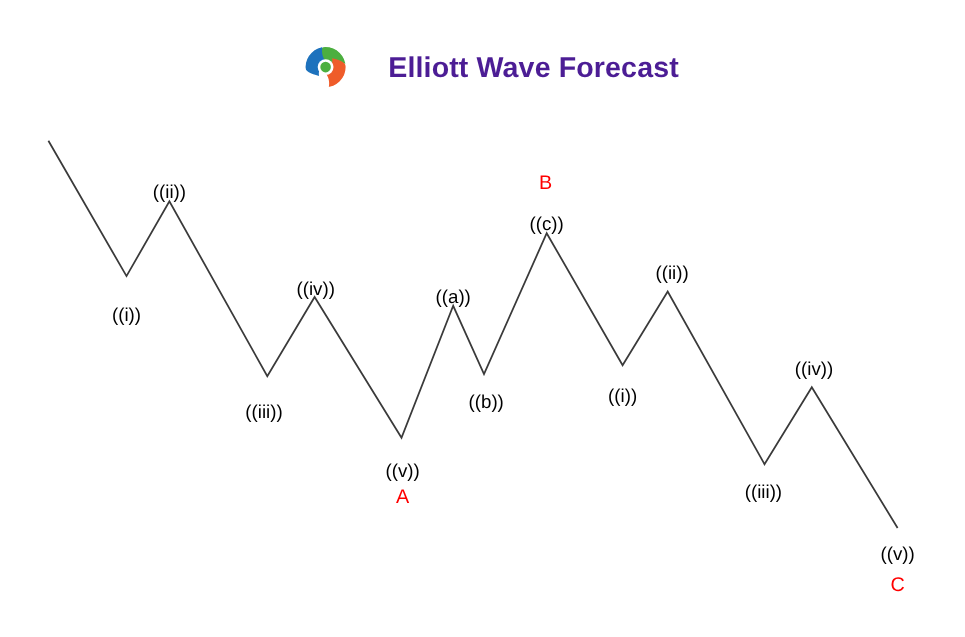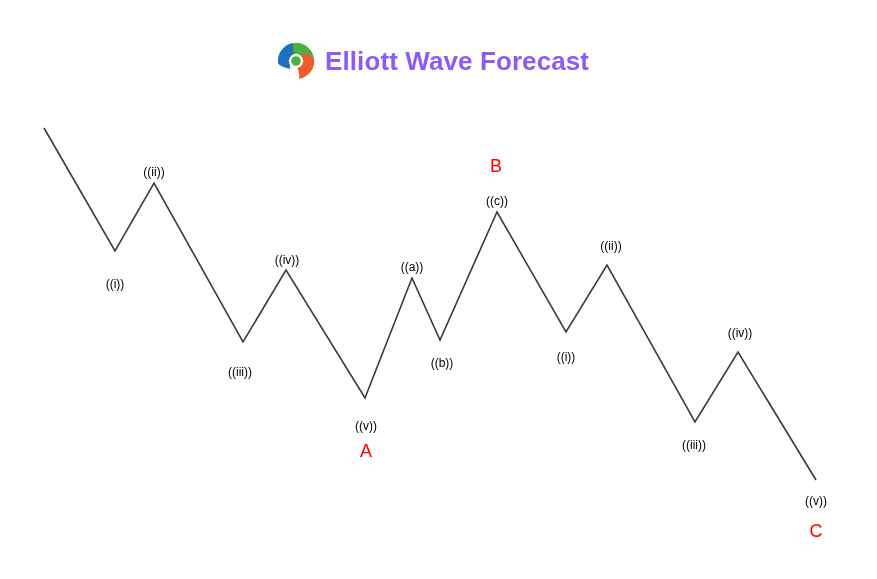--- a/index.html
+++ b/index.html
@@ -50,21 +50,21 @@
     fill: none;
     stroke: #3a3a3a;
     stroke-width: 1.6;
     stroke-linejoin: miter;
     stroke-linecap: butt;
   }
 
   
   .wlabel {
     position: absolute;
-    font-size: 12px;
+    font-size: 17px;
     line-height: 1;
     white-space: nowrap;
     transform: translateX(-50%);
     color: #000000;
   }
   .wlabel.degree {
     font-size: 18px;
   }
 </style>
 </head>
@@ -87,21 +87,21 @@
         <path d="M3 50 C3 26 20 6 43 3 C40 16 43 30 52 38 C40 44 33 56 35 70 C16 66 3 59 3 50 Z" fill="#1d72bd"></path>
 
         <path d="M97 50 C97 74 80 94 57 97 C60 84 57 70 48 62 C60 56 67 44 65 30 C84 34 97 41 97 50 Z" fill="#ef5c2a"></path>
 
         <circle cx="50" cy="50" r="18" fill="#ffffff"></circle>
         <circle cx="50" cy="50" r="12" fill="#4caf3f"></circle>
         <path d="M50 38 A12 12 0 0 1 50 62 A12 12 0 0 0 50 38 Z" fill="#3d9e35"></path>
       </g>
       <circle cx="50" cy="50" r="47" fill="none" stroke="#ffffff" stroke-width="3"></circle>
     </svg>
-    <span id="logo-text" style="color: #8b5cf6;">Elliott Wave Forecast</span>
+    <span id="logo-text" style="color: #4c1d95; margin-left: 28px;">Elliott Wave Forecast</span>
   </div>
 
   <svg id="wave-svg" viewBox="0 0 877 579" preserveAspectRatio="none">
     <polyline id="wave-line" class="wave-path" points="44,128 115,251 154,183 243,342 286,270 365,398 412,278 440,340 497,212 566,332 607,265 695,422 738,352 816,480" style="stroke: rgb(58, 58, 58);"></polyline>
   </svg>
 
   <div id="label-layer">
       <div class="wlabel" style="left: 115px; top: 278px; color: rgb(0, 0, 0);">((i))</div>
       <div class="wlabel" style="left: 154px; top: 166px; color: rgb(0, 0, 0);">((ii))</div>
       <div class="wlabel" style="left: 240px; top: 366px; color: rgb(0, 0, 0);">((iii))</div>

